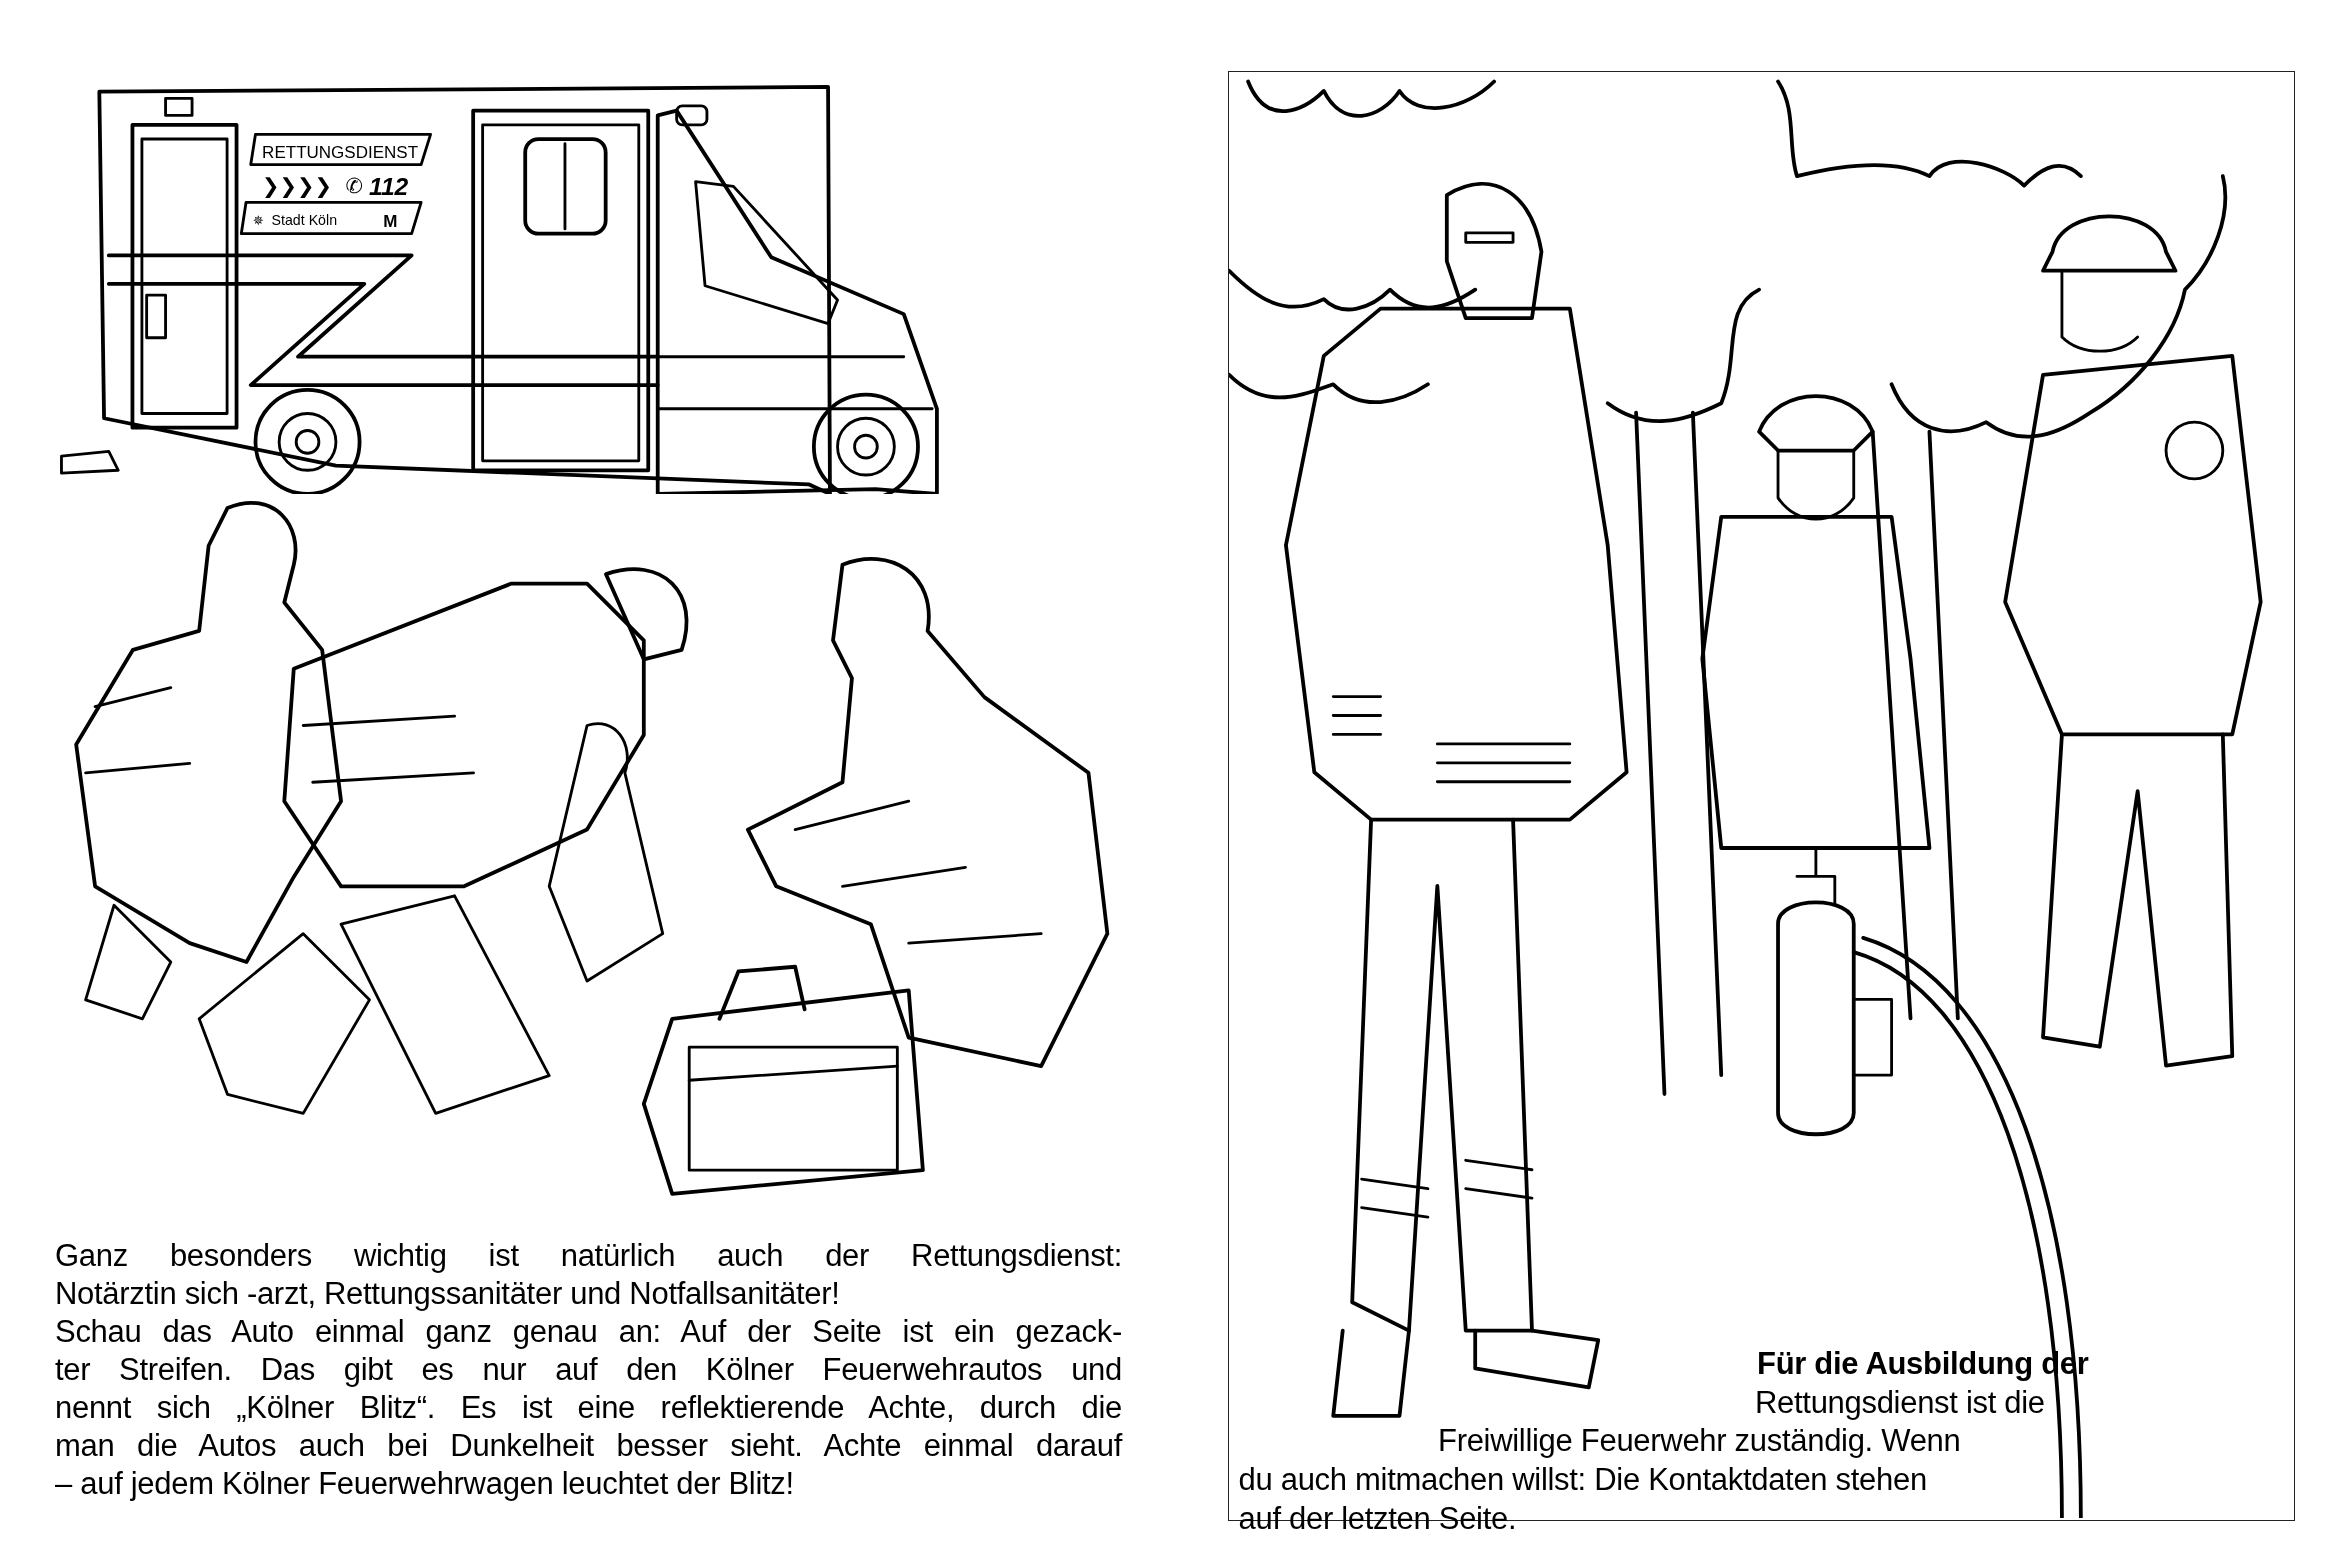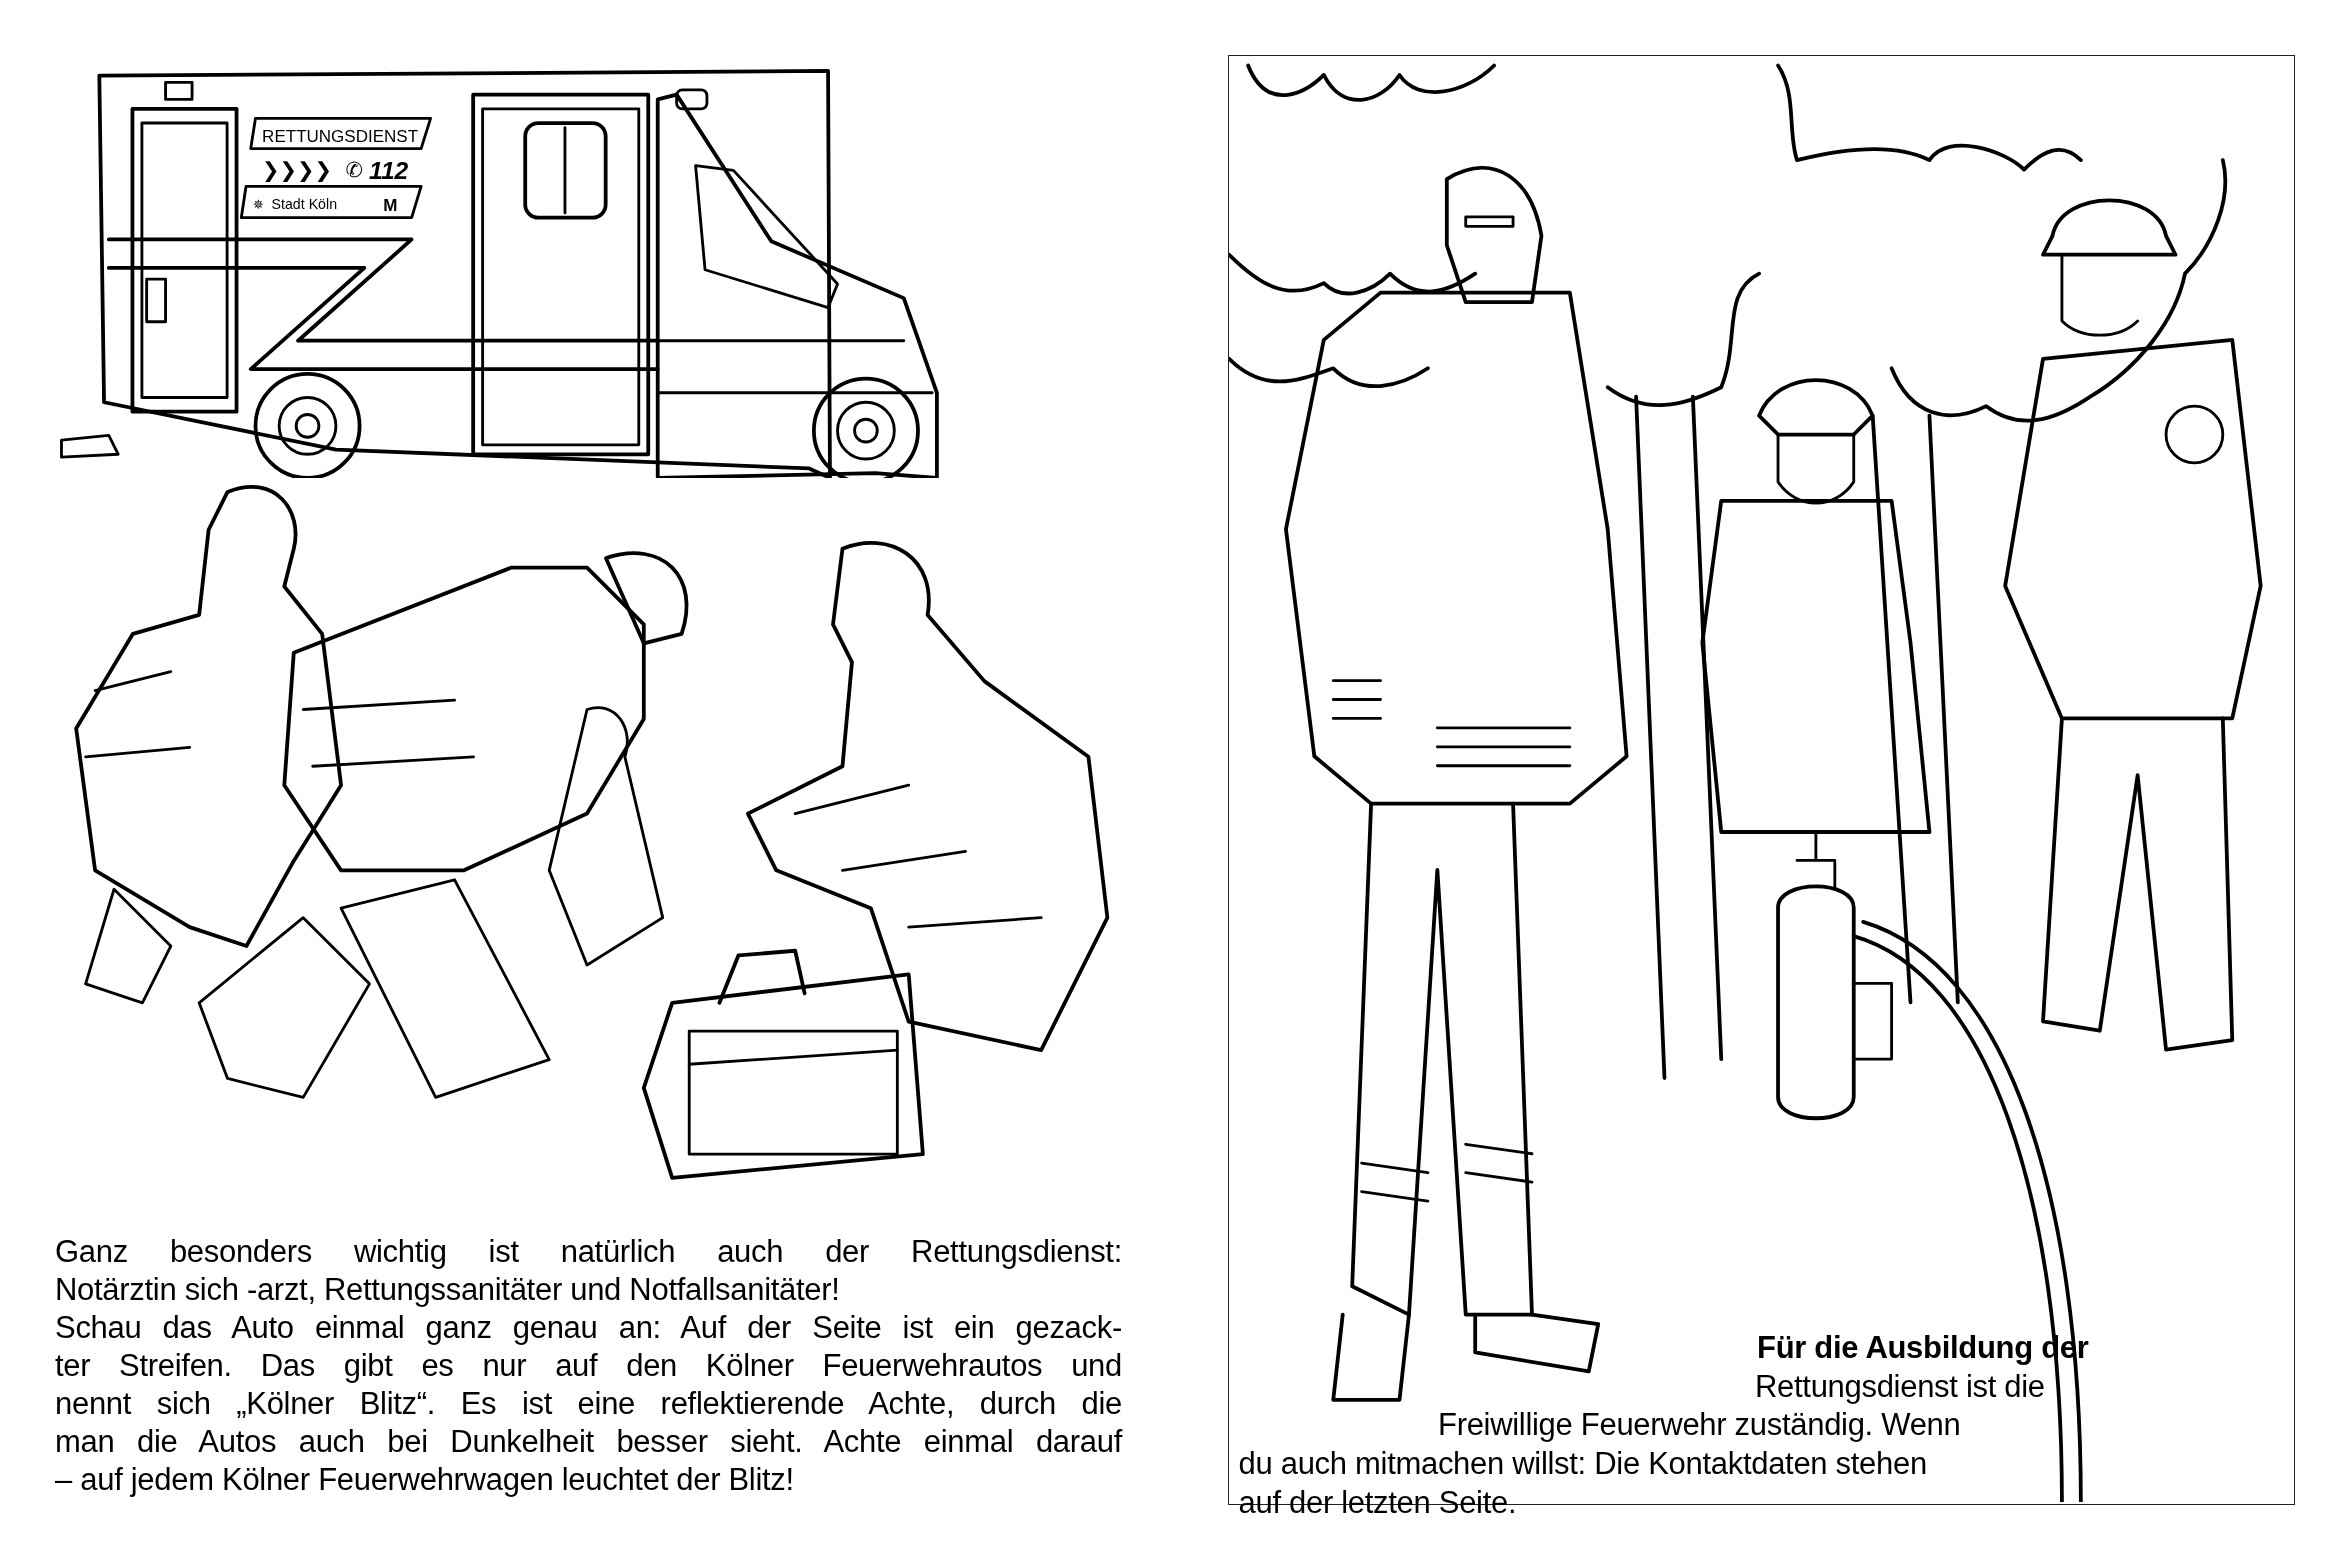--- a/index.html
+++ b/index.html
@@ -1,31 +1,31 @@
 <!DOCTYPE html>
 <html style="font-size:15px"><head>
   <meta charset="utf-8">
   <style>
     html, body { margin: 0; padding: 0; background: #ffffff; }
     body {
       width: 2348px; height: 1565px; position: relative; overflow: hidden;
       font-family: "Liberation Sans", sans-serif; color: #000;
     }
-    .page { position: absolute; top: 0; height: 1170px; }
+    .page { position: absolute; top: 16px; height: 1170px; }
     .page-left { left: 0; width: 1173px; }
     .page-right { left: 1173px; width: 1174px; }
 
     .illus { position: absolute; }
     .illus svg { width: 100%; height: 100%; display: block; }
     .ink { fill: none; stroke: #000; stroke-width: 4; stroke-linejoin: round; stroke-linecap: round; }
     .ink-thin { fill: none; stroke: #000; stroke-width: 3; stroke-linejoin: round; stroke-linecap: round; }
 
     .left-text {
       position: absolute; left: 55px; top: 1221px; width: 1067px;
-      font-size: 31px; line-height: 38px; letter-spacing: -0.3px; margin-top: 12px;
+      font-size: 31px; line-height: 38px; letter-spacing: -0.3px;
     }
     .left-text p { margin: 0; }
     .left-text .justify { text-align: justify; text-align-last: justify; }
     .left-text .last { text-align: left; }
 
     .frame {
       position: absolute; left: 55px; top: 55px; width: 1067px; height: 1450px;
       border: 1.9px solid #222; box-sizing: border-box;
     }
     .right-text {

